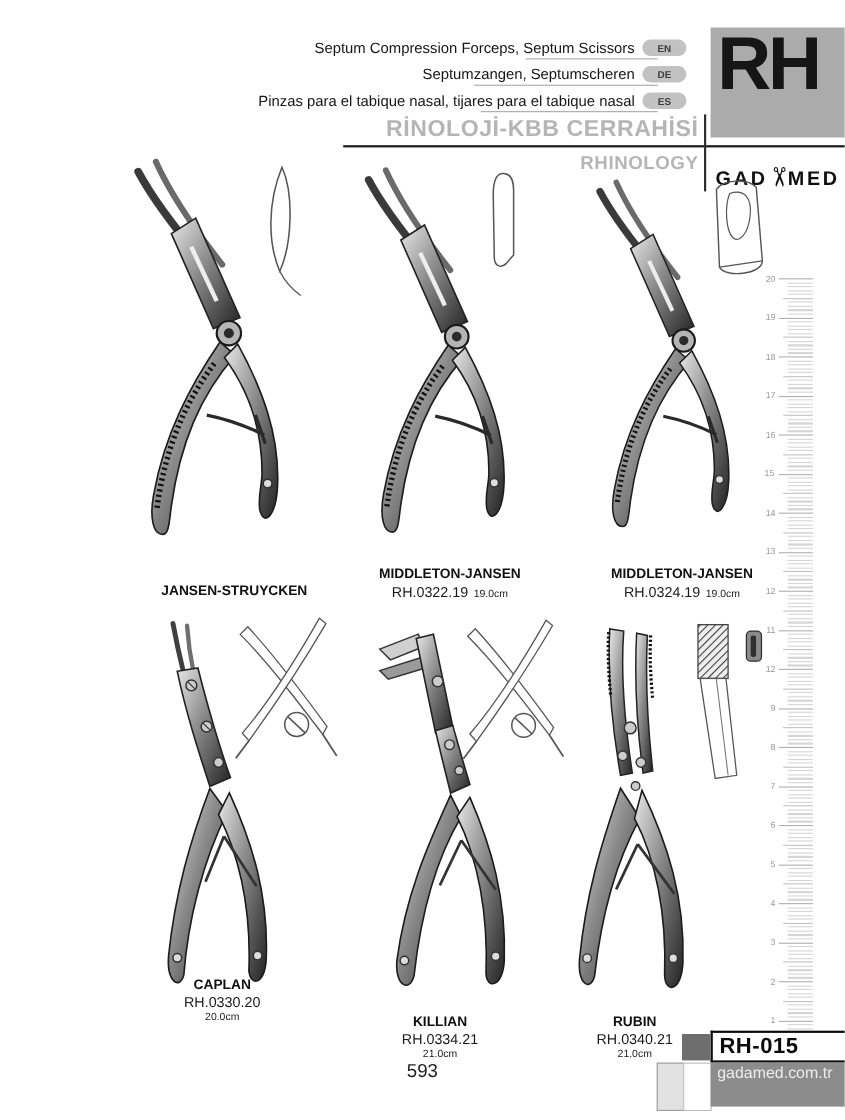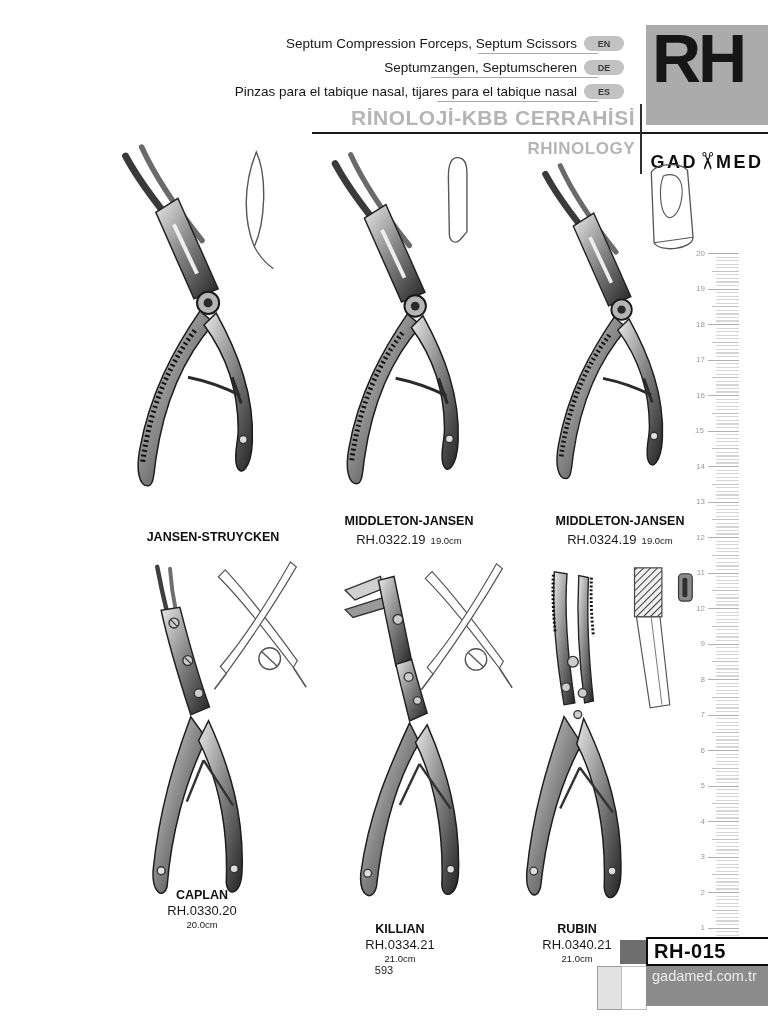--- a/index.html
+++ b/index.html
@@ -30,21 +30,21 @@
   .prod-label{position:absolute;width:200px;text-align:center;line-height:1.22;}
   .prod-name{font-size:12.5px;font-weight:bold;color:#101010;}
   .prod-code{font-size:13px;color:#1a1a1a;}
   .prod-size-inline{font-size:9.5px;color:#1a1a1a;margin-left:5px;}
   .prod-size-block{font-size:9.5px;color:#1a1a1a;}
   
   #ruler{position:absolute;left:694px;top:205px;width:46px;height:728px;margin-top:40px;}
   .ruler-tick{position:absolute;}
   .ruler-num{position:absolute;left:0;width:11px;text-align:right;font-size:8px;color:#9a9a9a;}
   
-  .page-num{position:absolute;left:0;top:964px;width:768px;text-align:center;font-size:11px;color:#1c1c1c;}
+  .page-num{position:absolute;left:0;top:964px;width:768px;text-align:center;font-size:17px;color:#1c1c1c;}
   .f-dark-sq{position:absolute;left:620px;top:940px;width:26px;height:24px;background:#6e6e6e;}
   .f-code-box{position:absolute;left:646px;top:937px;width:120px;height:25px;background:#fff;border:2px solid #0a0a0a;border-right:none;display:flex;align-items:center;}
   .f-code-box span{font-size:20px;font-weight:bold;color:#0a0a0a;padding-left:6px;letter-spacing:0.5px;}
   .f-light-sq{position:absolute;left:597px;top:966px;width:23px;height:42px;background:#e2e2e2;border:1px solid #9c9c9c;}
   .f-white-sq{position:absolute;left:621px;top:966px;width:24px;height:42px;background:#fff;border:1px solid #bdbdbd;}
   .f-site-box{position:absolute;left:646px;top:966px;width:122px;height:40px;background:#8c8c8c;}
   .f-site-box span{display:block;font-size:14.5px;color:#ececec;padding:2px 0 0 6px;}
 </style>
 </head>
 <body>

